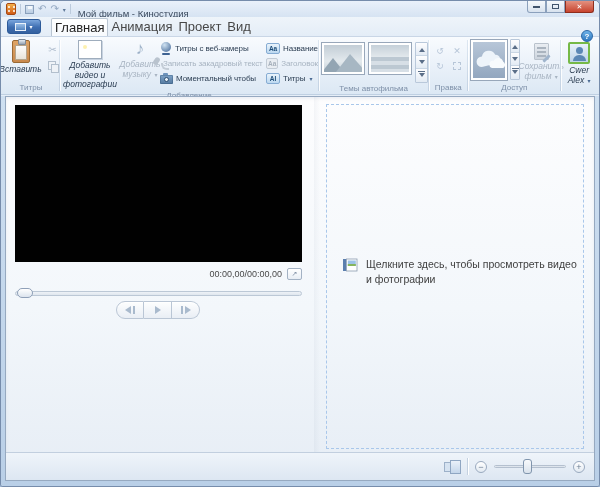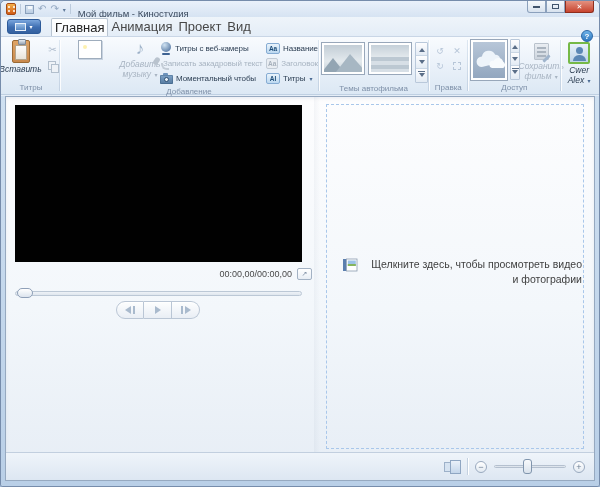--- a/index.html
+++ b/index.html
@@ -121,37 +121,37 @@
   .avatar{width:22px;height:22px;border:2px solid #76b947;border-radius:2px;background:linear-gradient(#e8f1fa,#bdd3e8);position:relative;}
   .avatar::before{content:"";position:absolute;left:6px;top:3px;width:7px;height:7px;border-radius:50%;background:#5b87b5;}
   .avatar::after{content:"";position:absolute;left:3px;bottom:1px;width:13px;height:6px;border-radius:6px 6px 0 0;background:#5b87b5;}
   
   .frame{position:absolute;top:95px;left:0;right:0;bottom:0;background:linear-gradient(180deg,#cfe0f1,#b9cfe7);}
   .client{position:absolute;top:95px;left:4px;right:4px;bottom:5px;border:1px solid #96a9c0;
     background:linear-gradient(180deg,#fdfdfe 0%,#f3f7fb 55%,#e6edf5 100%);
     box-shadow:inset 0 2px 3px rgba(120,140,170,.12);}
   .splitter{position:absolute;left:308px;top:0;bottom:0;width:6px;background:linear-gradient(90deg,rgba(90,110,140,.06),rgba(90,110,140,0));}
   .monitor{position:absolute;left:9px;top:8px;width:287px;height:157px;background:#010101;}
-  .timecode-row{position:absolute;left:19px;top:170px;width:287px;height:13px;display:flex;justify-content:flex-end;align-items:center;gap:5px;}
+  .timecode-row{position:absolute;left:9px;top:170px;width:287px;height:13px;display:flex;justify-content:flex-end;align-items:center;gap:5px;}
   .timecode{font-size:9px;color:#4a4a4a;}
   .expandbtn{width:15px;height:12px;border:1px solid #a3b2c4;border-radius:2px;background:linear-gradient(#fff,#e8eef5);
     display:flex;align-items:center;justify-content:center;font-size:7px;color:#7d8ea4;line-height:7px;}
   .seek{position:absolute;left:9px;top:194px;width:287px;height:5px;border:1px solid #bcc8d6;border-radius:3px;
     background:linear-gradient(#eef2f7,#dfe6ee);}
   .seekthumb{position:absolute;left:11px;top:191px;width:16px;height:10px;border:1px solid #8fa0b8;border-radius:5px;
     background:linear-gradient(#ffffff,#dce4ee);}
   .transport{position:absolute;left:110px;top:204px;display:flex;}
   .tbtn{width:28px;height:18px;border:1px solid #bac6d5;border-left:none;background:linear-gradient(#fdfefe,#e9eef5);
     display:flex;align-items:center;justify-content:center;gap:2px;box-shadow:inset 0 1px 0 #fff;}
   .tbtn.first{border-left:1px solid #bac6d5;border-radius:9px 0 0 9px;}
   .tbtn.last{border-radius:0 9px 9px 0;}
   .tri-l{width:0;height:0;border:4px solid transparent;border-right:6px solid #a9bacd;border-left:none;}
   .tri-r{width:0;height:0;border:4px solid transparent;border-left:6px solid #a9bacd;border-right:none;}
   .tbar{width:2px;height:8px;background:#a9bacd;}
-  .sb-box{position:absolute;left:320px;top:7px;width:258px;height:345px;border:1px dashed #a9c7ea;border-radius:1px;text-align:right;}
+  .sb-box{position:absolute;left:320px;top:7px;width:258px;height:345px;border:1px dashed #a9c7ea;border-radius:1px;}
   .sb-msg{position:absolute;left:15px;top:152px;display:flex;gap:8px;align-items:flex-start;cursor:default;}
   .sb-text{width:216px;font-size:10.5px;color:#3f3f3f;line-height:1.4;}
   
   .statusbar{position:absolute;left:0;right:0;bottom:0;height:28px;border-top:1px solid #c2cfdf;
     background:linear-gradient(#eff4fa,#dde7f2);display:flex;align-items:center;justify-content:flex-end;gap:7px;padding-right:9px;}
   .thumbsize{width:16px;height:13px;position:relative;}
   .thumbsize::before{content:"";position:absolute;left:0;bottom:1px;width:6px;height:8px;border:1px solid #9db1c9;background:#d6e3f1;}
   .thumbsize::after{content:"";position:absolute;left:6px;top:0;width:9px;height:12px;border:1px solid #8fa6c2;background:linear-gradient(#eaf1f9,#c4d6ea);}
   .ssep{width:1px;height:17px;background:#c4d1e0;box-shadow:1px 0 0 #fff;}
   .zoombtn{width:12px;height:12px;border:1px solid #9aaabf;border-radius:50%;background:linear-gradient(#ffffff,#e2eaf2);
@@ -219,20 +219,21 @@
         </div>
       </div>
       <div class="rlabel">Титры</div>
     </div>
     <div class="rsep"></div>
 
     <div class="rgroup" style="width:258px">
       <div class="rcontent">
         <div class="bigbtn" style="width:60px">
           <span class="photo-ic"><span class="ph"></span></span>
+          <span class="blabel">Добавить видео и фотографии</span>
         </div>
         <div class="bigbtn dis" style="width:40px">
           <span class="note-ic">♪</span>
           <span class="blabel"><span>Добавить музыку</span> <span class="caret dis">▾</span></span>
         </div>
         <div class="smallcol" style="width:106px">
           <div class="smallbtn">
             <span class="webcam-ic"></span>
             <span>Титры с веб-камеры</span>
           </div>

